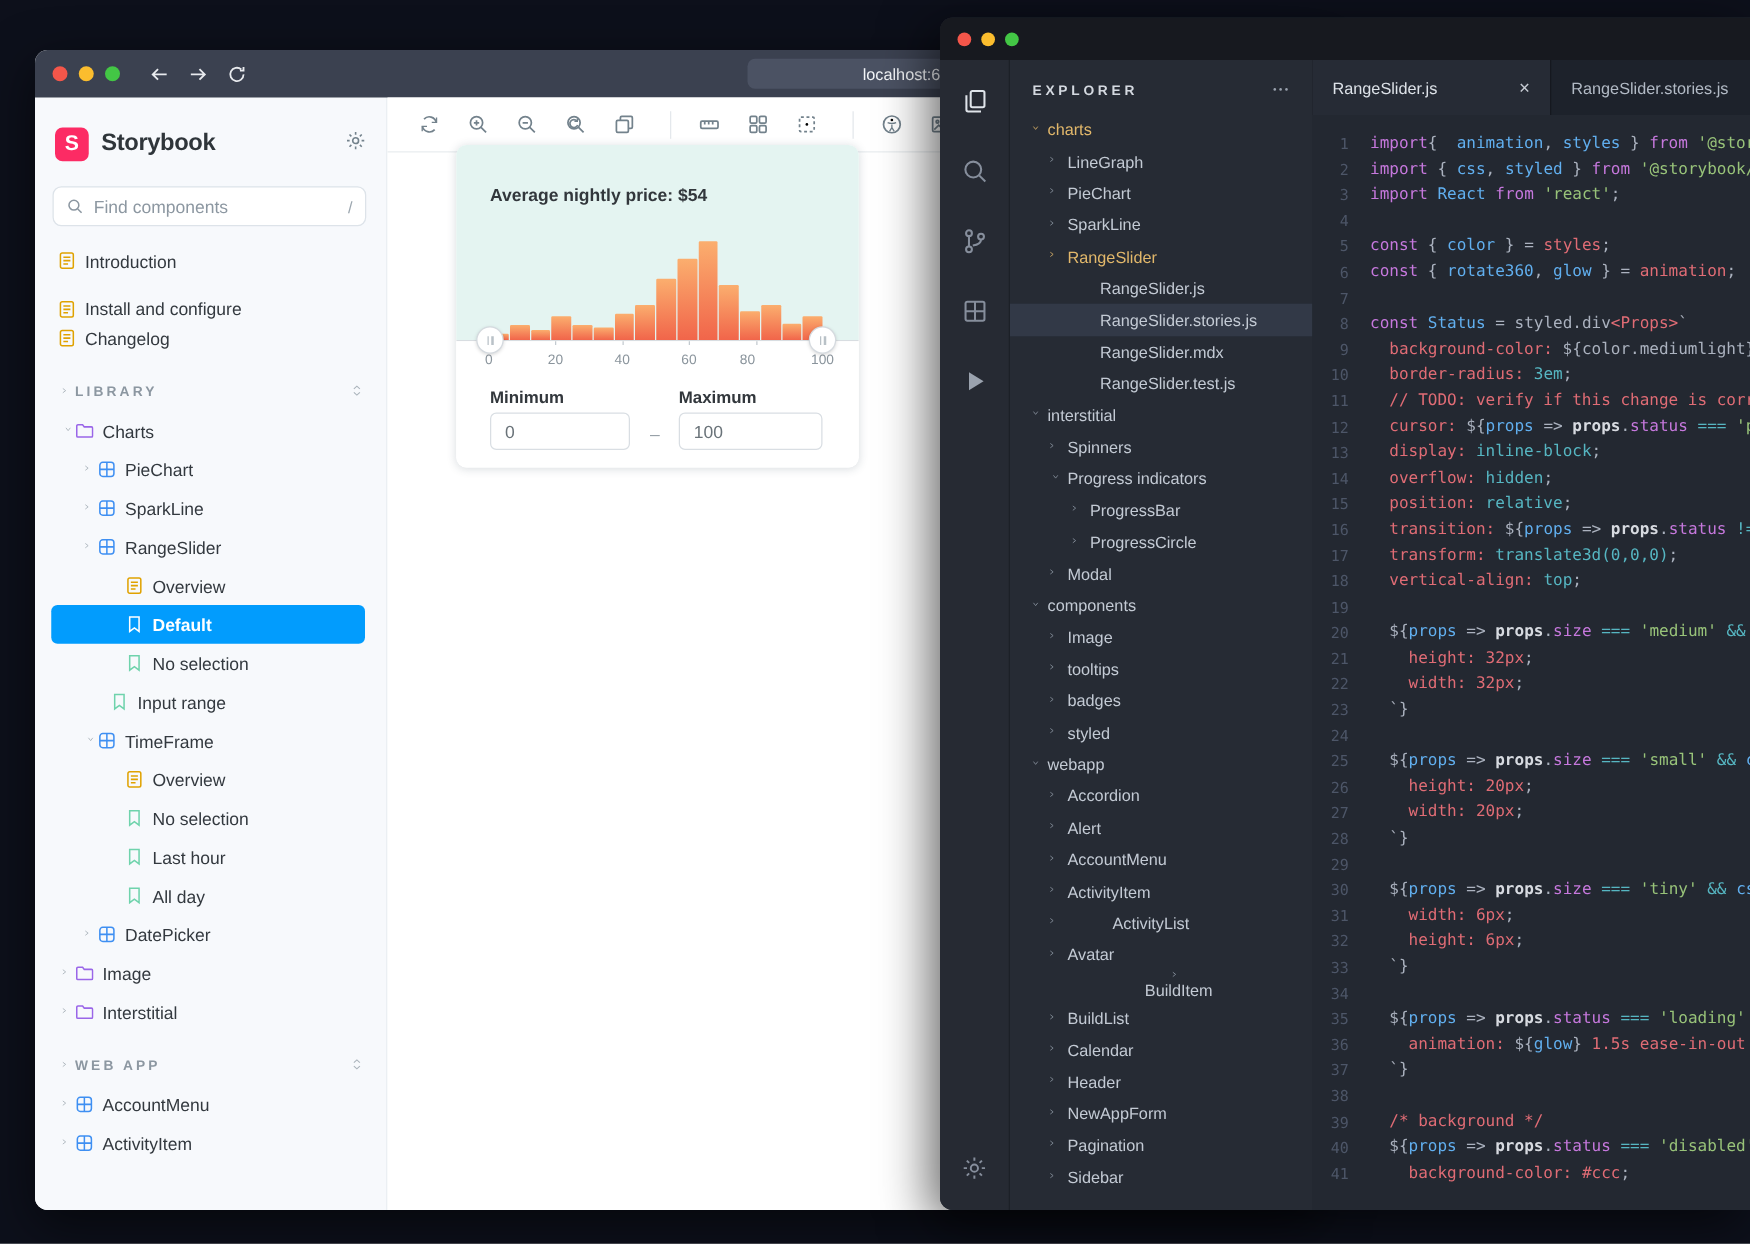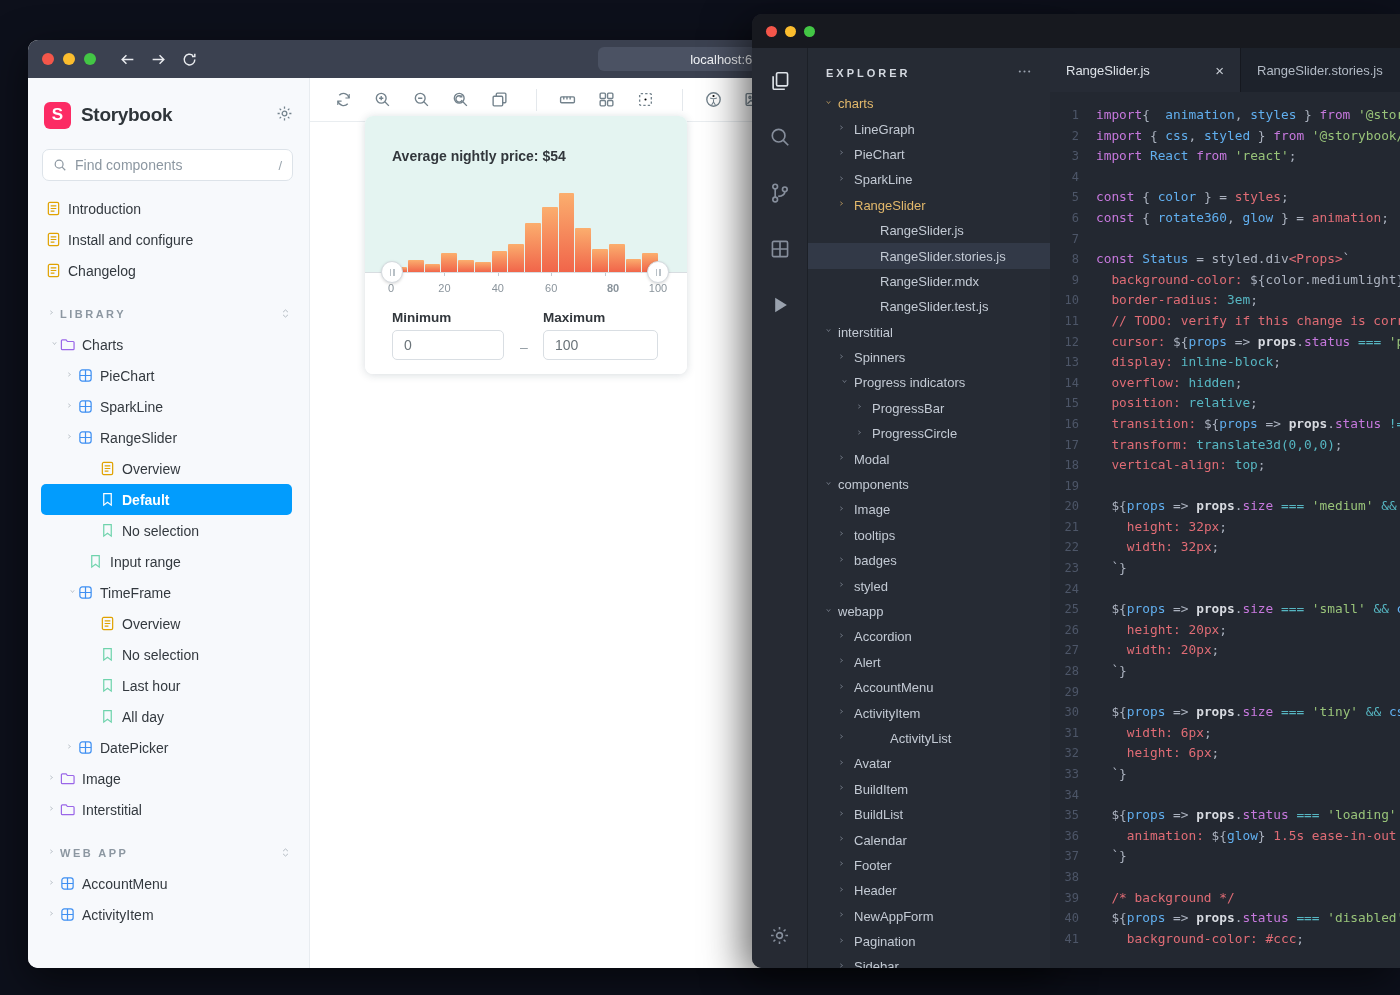--- a/index.html
+++ b/index.html
@@ -159,21 +159,21 @@
         <span class="slash">/</span>
       </div>
       <div id="sb-nav">
           <div class="sb-row" style="padding-left: 18px;">
             <svg class="ic ic-doc" viewBox="0 0 16 16" fill="none" stroke-width="1.3">
               <rect x="2.5" y="1.5" width="11" height="13" rx="1.5"></rect>
               <path d="M5 5.2h6M5 8h6M5 10.8h4"></path>
             </svg>
             <span class="lbl">Introduction</span>
           </div>
-          <div class="sb-row" style="padding-left: 18px;">
+          <div class="sb-row" style="padding-left: 18px; align-items: flex-end;">
             <svg class="ic ic-doc" viewBox="0 0 16 16" fill="none" stroke-width="1.3">
               <rect x="2.5" y="1.5" width="11" height="13" rx="1.5"></rect>
               <path d="M5 5.2h6M5 8h6M5 10.8h4"></path>
             </svg>
             <span class="lbl">Install and configure</span>
           </div>
           <div class="sb-row" style="padding-left: 18px;">
             <svg class="ic ic-doc" viewBox="0 0 16 16" fill="none" stroke-width="1.3">
               <rect x="2.5" y="1.5" width="11" height="13" rx="1.5"></rect>
               <path d="M5 5.2h6M5 8h6M5 10.8h4"></path>
@@ -475,21 +475,21 @@
           <div id="axis">
               <div class="axis-tick" style="left: 26px;"></div>
               <div class="axis-lab" style="left: 26px;">0</div>
               <div class="axis-tick" style="left: 79.4px;"></div>
               <div class="axis-lab" style="left: 79.4px;">20</div>
               <div class="axis-tick" style="left: 132.8px;"></div>
               <div class="axis-lab" style="left: 132.8px;">40</div>
               <div class="axis-tick" style="left: 186.2px;"></div>
               <div class="axis-lab" style="left: 186.2px;">60</div>
               <div class="axis-tick" style="left: 239.6px;"></div>
-              <div class="axis-lab" style="left: 248px; font-weight: bold;">80</div>
+              <div class="axis-lab" style="left: 233px;">80</div>
               <div class="axis-tick" style="left: 293px;"></div>
               <div class="axis-lab" style="left: 293px;">100</div>
             </div>
           <div class="ctl-label" style="left:27px">Minimum</div>
           <div class="ctl-label" style="left:178px">Maximum</div>
           <div class="ctl-input" style="left:27px; width:112px">0</div>
           <div id="ctl-dash">–</div>
           <div class="ctl-input" style="left:178px; width:115px">100</div>
         </div>
         <div class="handle" style="left:16px">
@@ -751,21 +751,21 @@
             <span class="lbl">ActivityList</span>
           </div>
           <div class="vs-row" style="padding-left: 28px;">
             <span class="vs-chev ">
               <svg viewBox="0 0 16 16" fill="none" stroke-width="1.3" style="width:8px;height:8px">
                 <path d="M2.5 1.5L7 5 2.5 8.5"></path>
               </svg>
             </span>
             <span class="lbl">Avatar</span>
           </div>
-          <div class="vs-row" style="padding-left: 28px;">
+          <div class="vs-row" style="padding-left: 28px; flex-direction: column;">
             <span class="vs-chev ">
               <svg viewBox="0 0 16 16" fill="none" stroke-width="1.3" style="width:8px;height:8px">
                 <path d="M2.5 1.5L7 5 2.5 8.5"></path>
               </svg>
             </span>
             <span class="lbl">BuildItem</span>
           </div>
           <div class="vs-row" style="padding-left: 28px;">
             <span class="vs-chev ">
               <svg viewBox="0 0 16 16" fill="none" stroke-width="1.3" style="width:8px;height:8px">
@@ -774,28 +774,20 @@
             </span>
             <span class="lbl">BuildList</span>
           </div>
           <div class="vs-row" style="padding-left: 28px;">
             <span class="vs-chev ">
               <svg viewBox="0 0 16 16" fill="none" stroke-width="1.3" style="width:8px;height:8px">
                 <path d="M2.5 1.5L7 5 2.5 8.5"></path>
               </svg>
             </span>
             <span class="lbl">Calendar</span>
-          </div>
-          <div class="vs-row" style="padding-left: 28px;">
-            <span class="vs-chev ">
-              <svg viewBox="0 0 16 16" fill="none" stroke-width="1.3" style="width:8px;height:8px">
-                <path d="M2.5 1.5L7 5 2.5 8.5"></path>
-              </svg>
-            </span>
-            <span class="lbl">Footer</span>
           </div>
           <div class="vs-row" style="padding-left: 28px;">
             <span class="vs-chev ">
               <svg viewBox="0 0 16 16" fill="none" stroke-width="1.3" style="width:8px;height:8px">
                 <path d="M2.5 1.5L7 5 2.5 8.5"></path>
               </svg>
             </span>
             <span class="lbl">Header</span>
           </div>
           <div class="vs-row" style="padding-left: 28px;">

